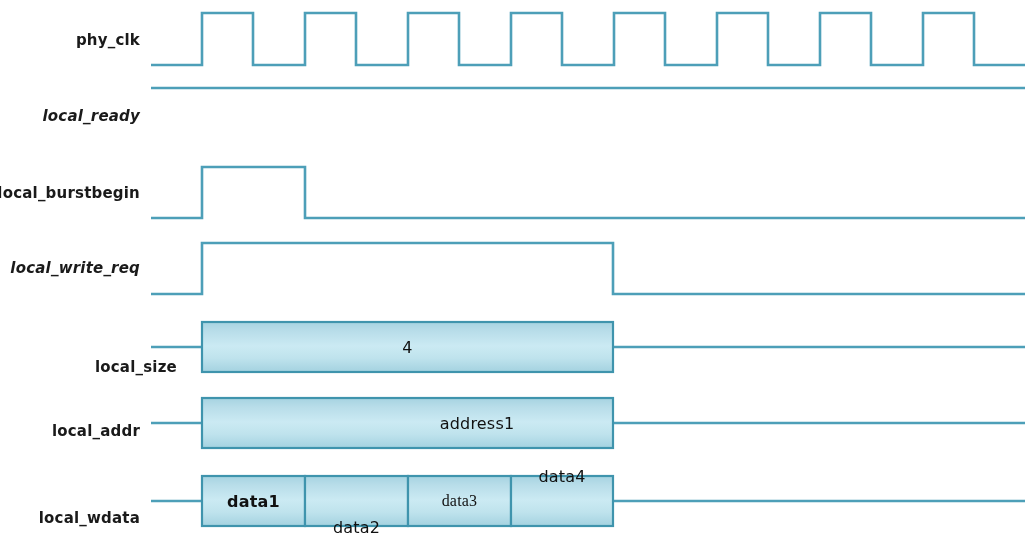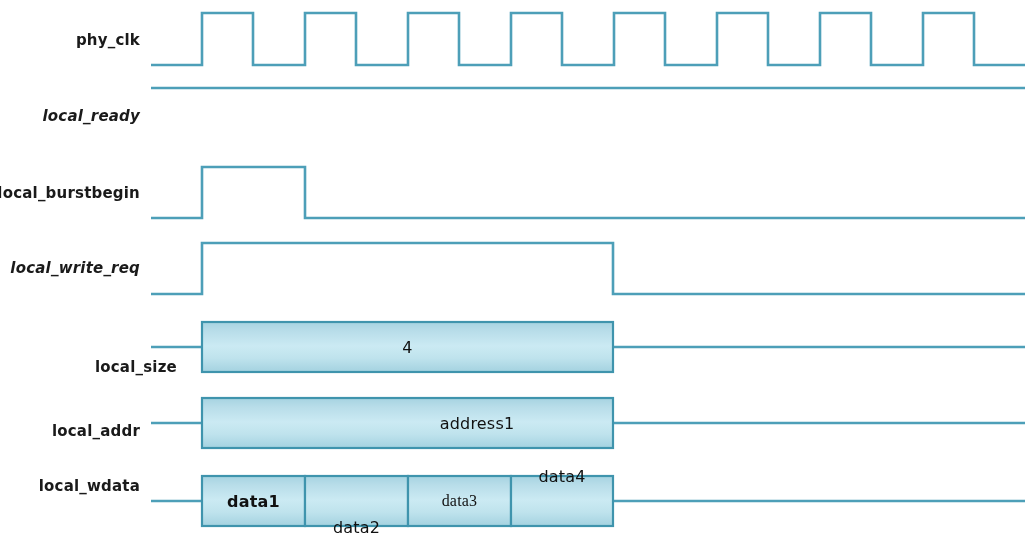--- a/index.html
+++ b/index.html
@@ -85,21 +85,21 @@
       </g>
   </svg>
 
   <div id="label-layer">
       <div class="sig-label" style="right: 894px; top: 40px;">phy_clk</div>
       <div class="sig-label" style="right: 894px; top: 116px; font-style: italic;">local_ready</div>
       <div class="sig-label" style="right: 894px; top: 193px;">local_burstbegin</div>
       <div class="sig-label" style="right: 894px; top: 268px; font-style: italic;">local_write_req</div>
       <div class="sig-label" style="right: 857px; top: 347px; margin-top: 20px;">local_size</div>
       <div class="sig-label" style="right: 894px; top: 423px; margin-top: 8px;">local_addr</div>
-      <div class="sig-label" style="right: 894px; top: 486px;">local_wdata</div>
+      <div class="sig-label" style="right: 894px; top: 518px;">local_wdata</div>
     </div>
   <div id="bustext-layer">
       <div class="bus-text" style="left: 407.5px; top: 347px;">4</div>
       <div class="bus-text" style="left: 431px; top: 423px; margin-left: 46px;">address1</div>
       <div class="bus-text" style="left: 253.5px; top: 501px; font-weight: bold;">data1</div>
       <div class="bus-text" style="left: 356.5px; top: 527px; text-align: right;">data2</div>
       <div class="bus-text" style="left: 459.5px; top: 501px; font-family: Liberation Serif, serif;">data3</div>
       <div class="bus-text" style="left: 562px; top: 476px;">data4</div>
     </div>
 

